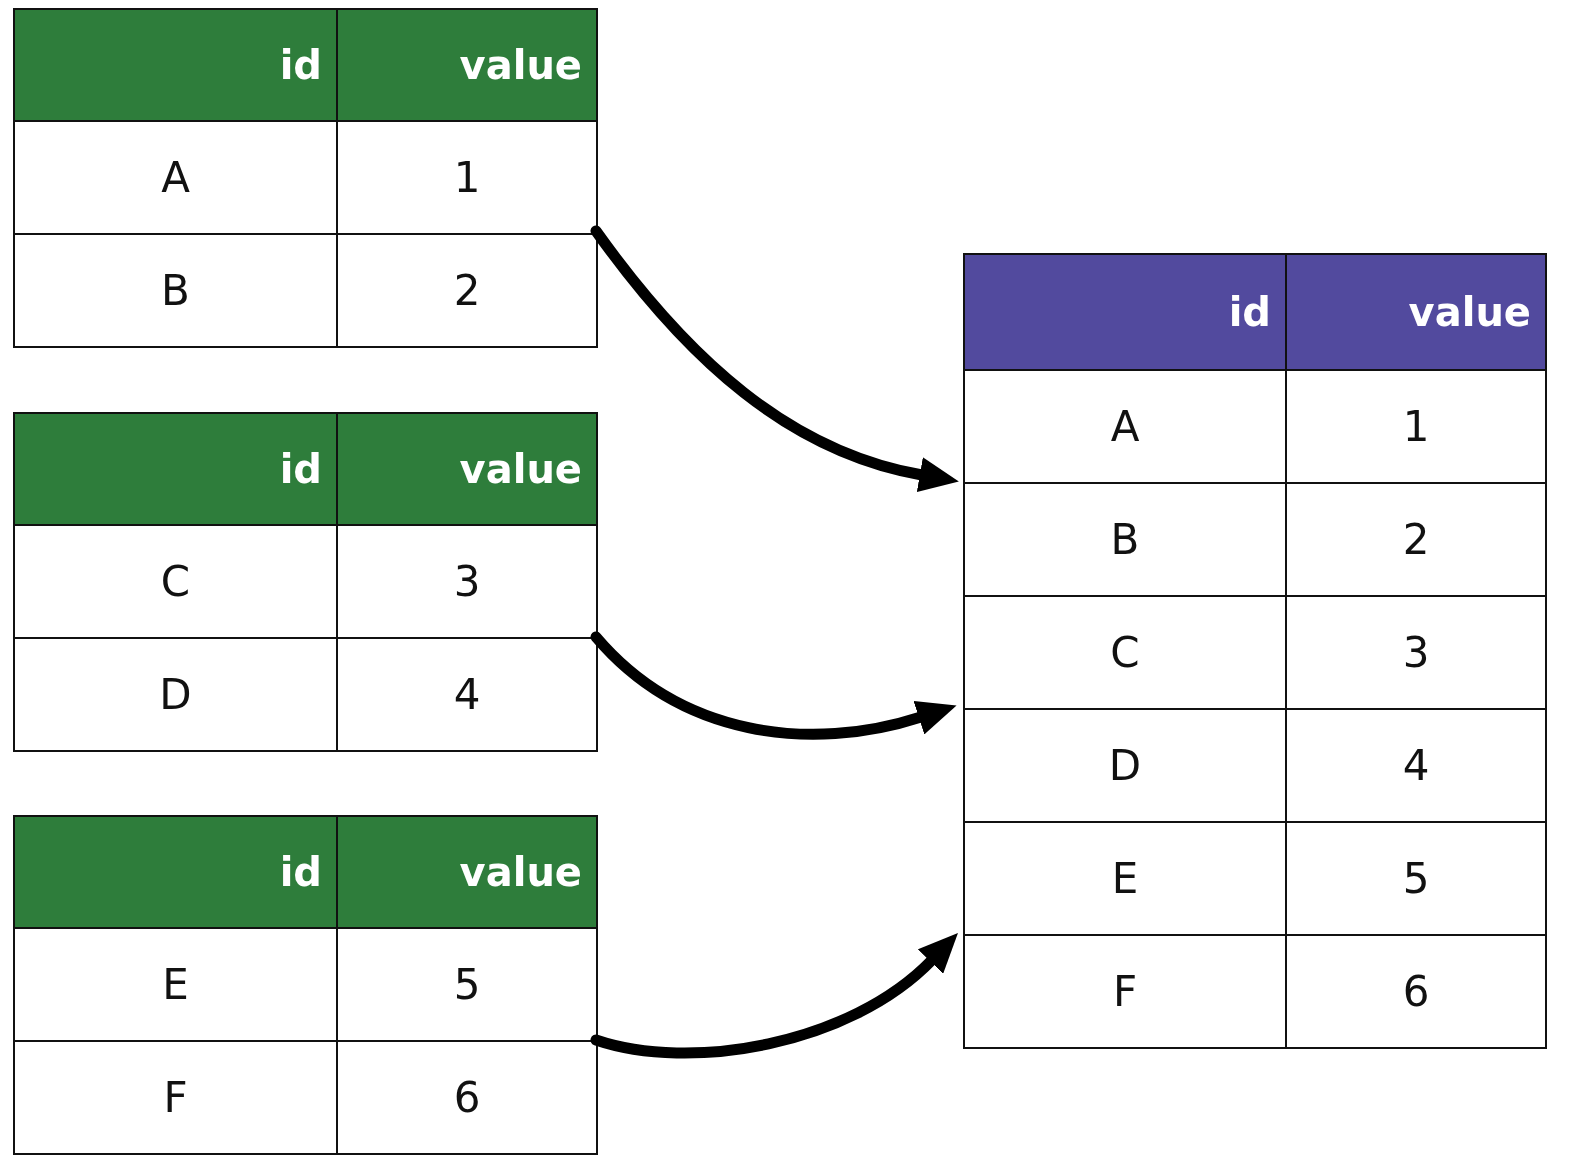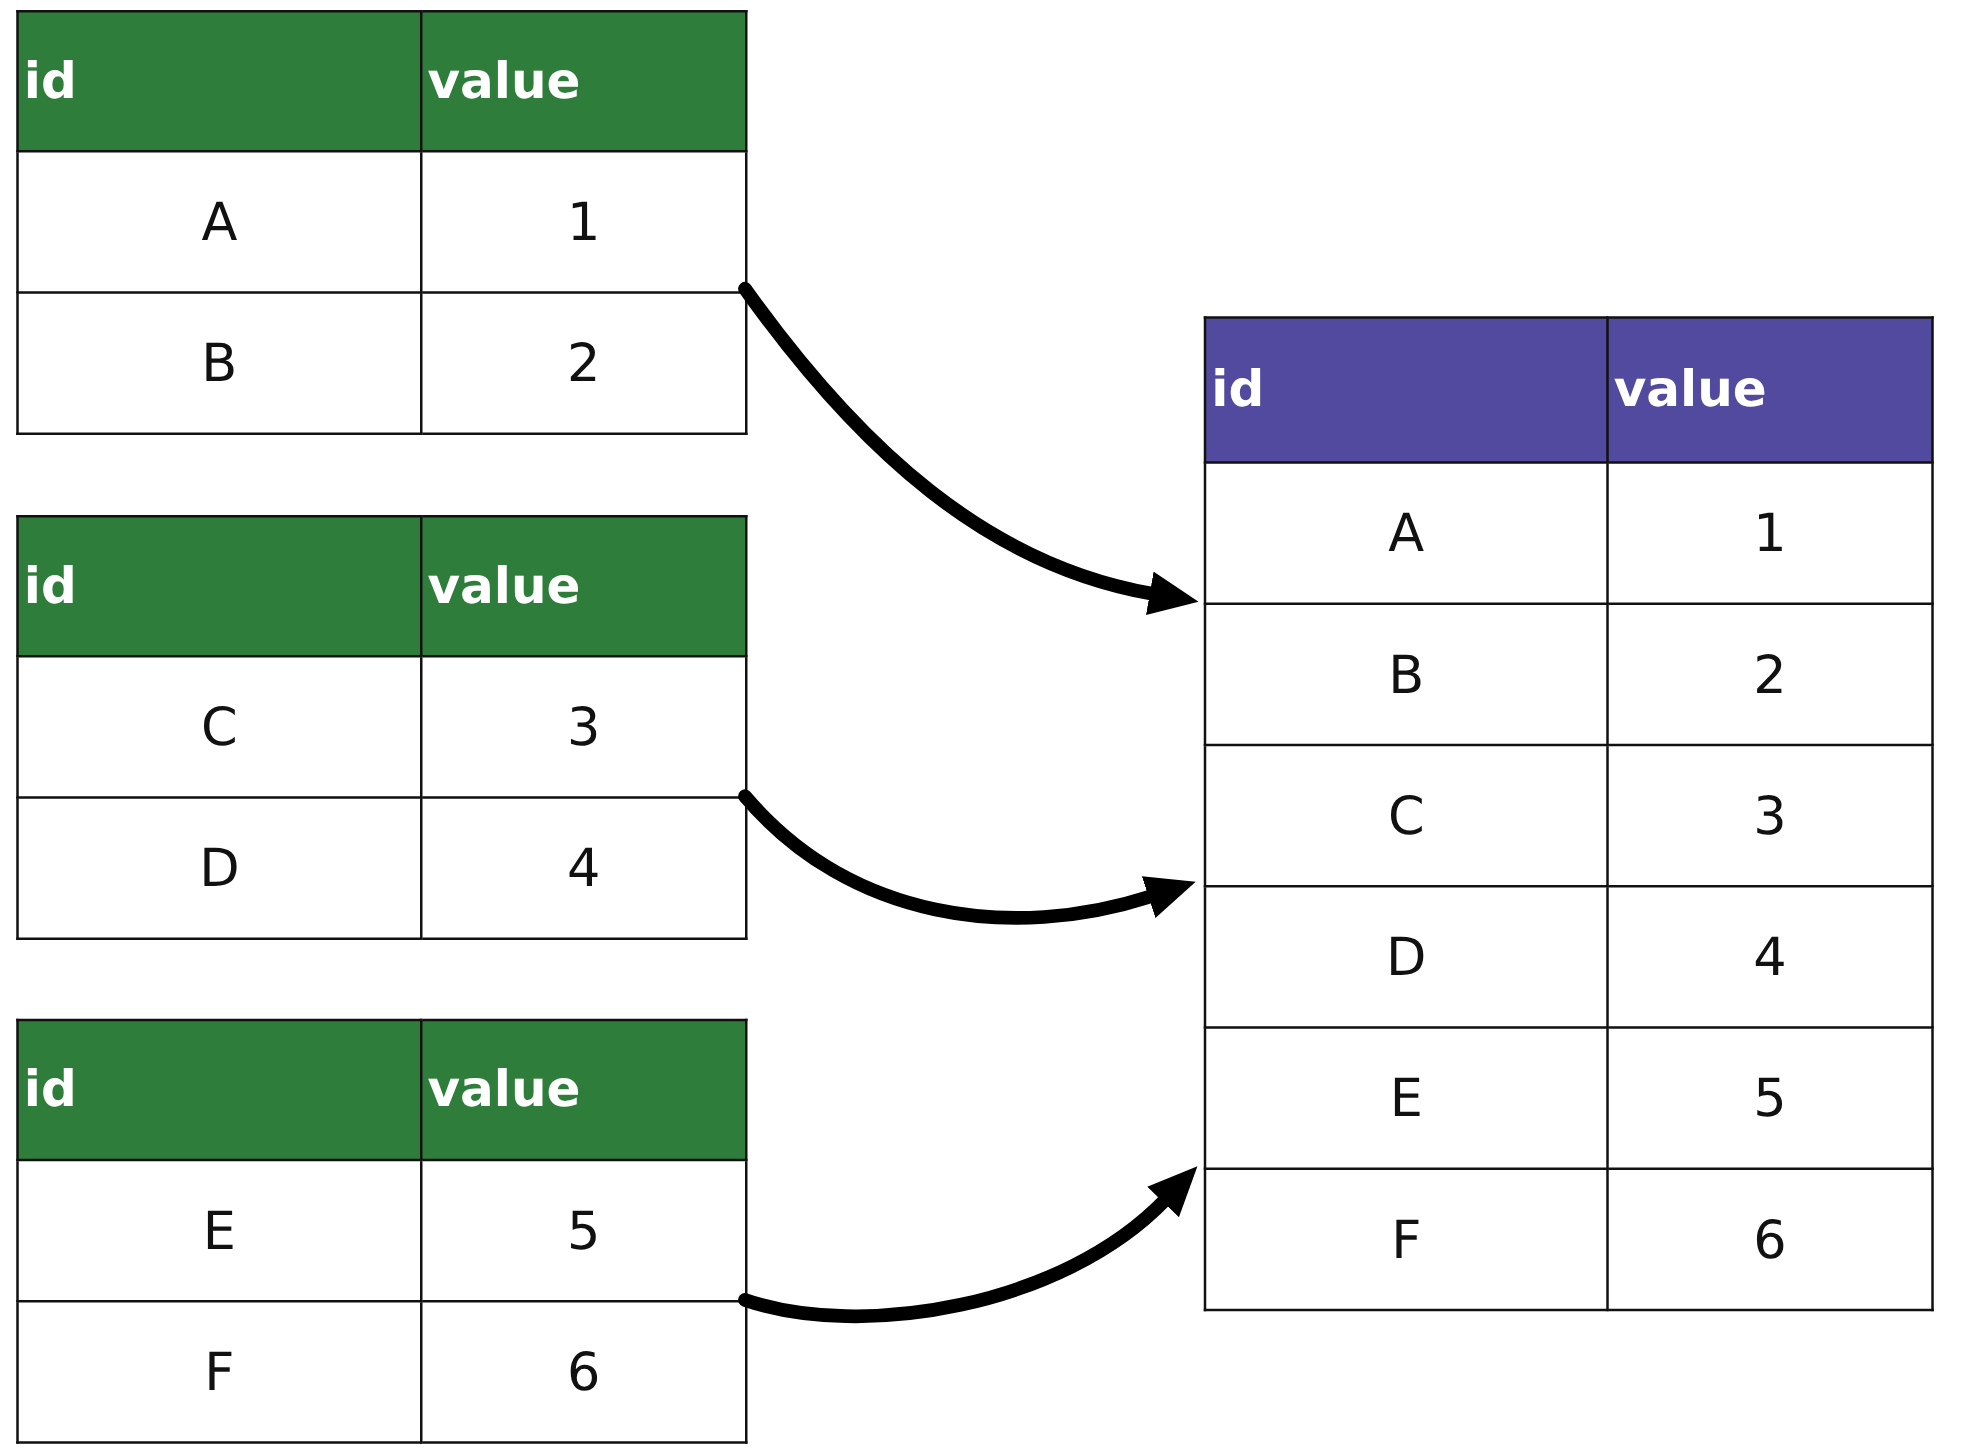--- a/index.html
+++ b/index.html
@@ -26,23 +26,23 @@
     border-collapse: collapse;
     table-layout: fixed;
   }
   .data-table th {
     background: var(--source-header-bg);
     color: var(--header-text);
     font-weight: bold;
     font-size: 40px;
     height: 112px;
     border: 2px solid var(--table-border);
-    text-align: left;
+    text-align: right;
     vertical-align: middle;
-    padding: 4px;
+    padding: 14px;
   }
   .data-table td {
     color: var(--cell-text);
     font-size: 42px;
     height: 113px;
     border: 2px solid var(--table-border);
     text-align: center;
     vertical-align: middle;
     padding: 0;
     background: #ffffff;

